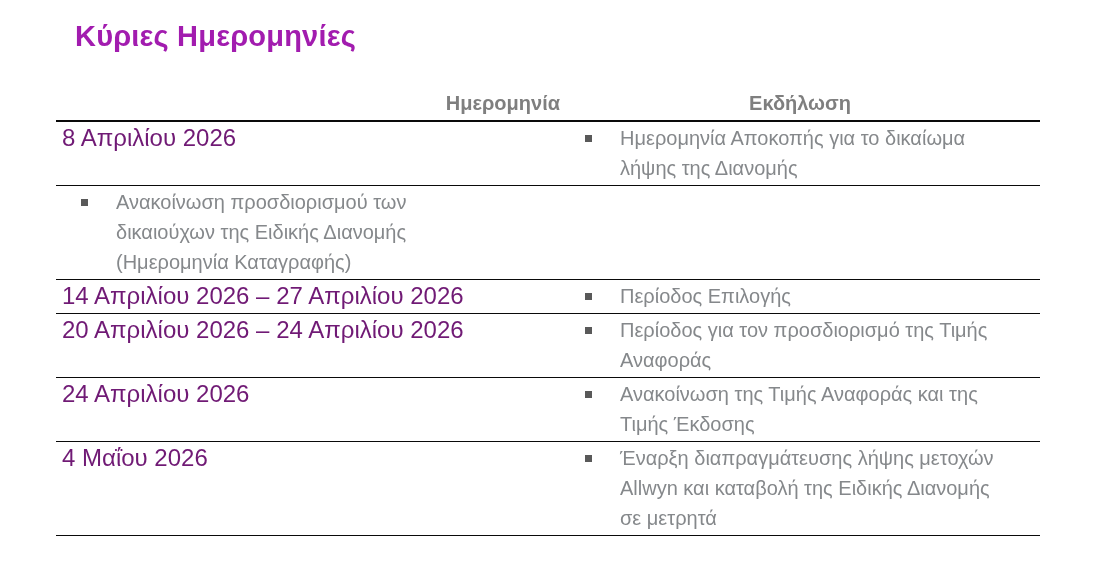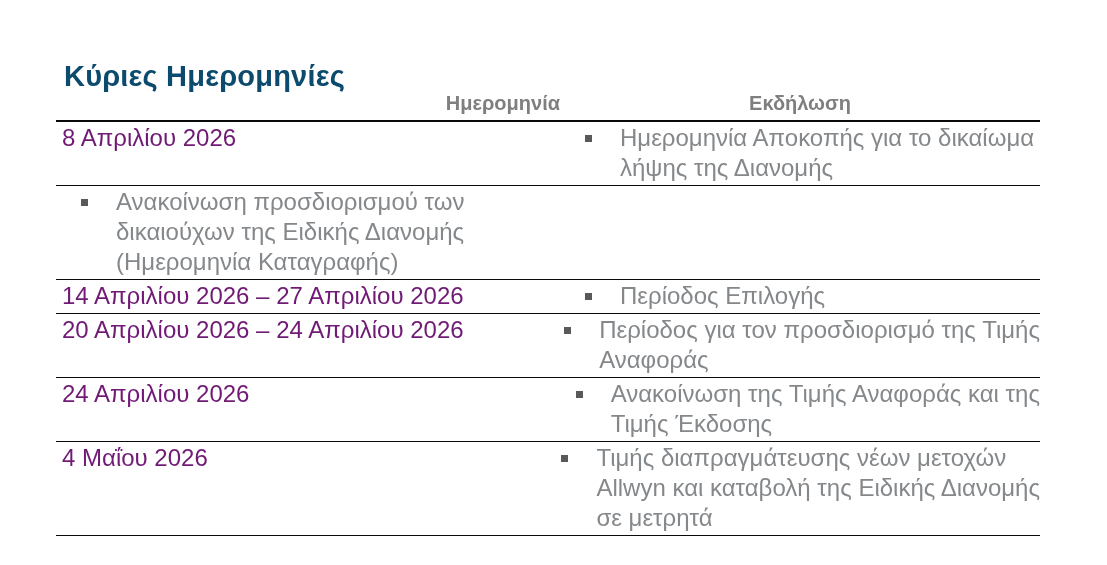--- a/index.html
+++ b/index.html
@@ -3,23 +3,23 @@
 <meta charset="utf-8">
 <style>
   html, body { margin: 0; padding: 0; }
   body {
     width: 1107px; height: 565px;
     background: #ffffff;
     font-family: "Liberation Sans", "DejaVu Sans", sans-serif;
     position: relative; overflow: hidden;
   }
   .page-title {
-    position: absolute; left: 64px; top: 20px;
+    position: absolute; left: 75px; top: 20px;
     font-size: 29px; font-weight: 700;
-    color: #0c4a6e; letter-spacing: 0.2px; margin-top: 40px;
+    color: #a21caf; letter-spacing: 0.2px;
   }
   .dates-table {
     position: absolute; left: 56px; top: 92px; width: 984px;
   }
   .thead {
     display: flex;
     font-size: 20px; font-weight: 700; color: #7F7F7F;
     padding-bottom: 5px;
     border-bottom: 2px solid #0a0a0a;
   }
@@ -34,21 +34,21 @@
     width: 504px; box-sizing: border-box; padding-left: 6px;
     font-size: 24px; color: #701a75; line-height: 30px;
   }
   .c-event { flex: 1; display: flex; align-items: flex-start; }
   .bullet {
     flex: none; width: 7px; height: 7px;
     background: #595959; margin: 12px 0 0 25px;
   }
   .lines { margin-left: 28px; }
   .line {
-    font-size: 24px; color: #85888B; line-height: 30px;
+    font-size: 20px; color: #85888B; line-height: 30px;
     white-space: nowrap;
   }
 </style>
 </head>
 <body>
 
 <div class="page-title">Κύριες Ημερομηνίες</div>
 
 <div class="dates-table">
 
@@ -109,20 +109,20 @@
         <div class="line">Τιμής Έκδοσης</div>
       </div>
     </div>
   </div>
 
   <div class="row">
     <div class="c-date">4 Μαΐου 2026</div>
     <div class="c-event">
       <span class="bullet"></span>
       <div class="lines">
-        <div class="line">Τιμής διαπραγμάτευσης νέων μετοχών</div>
+        <div class="line">Έναρξη διαπραγμάτευσης λήψης μετοχών</div>
         <div class="line">Allwyn και καταβολή της Ειδικής Διανομής</div>
         <div class="line">σε μετρητά</div>
       </div>
     </div>
   </div>
 
 </div>
 
 </body></html>

